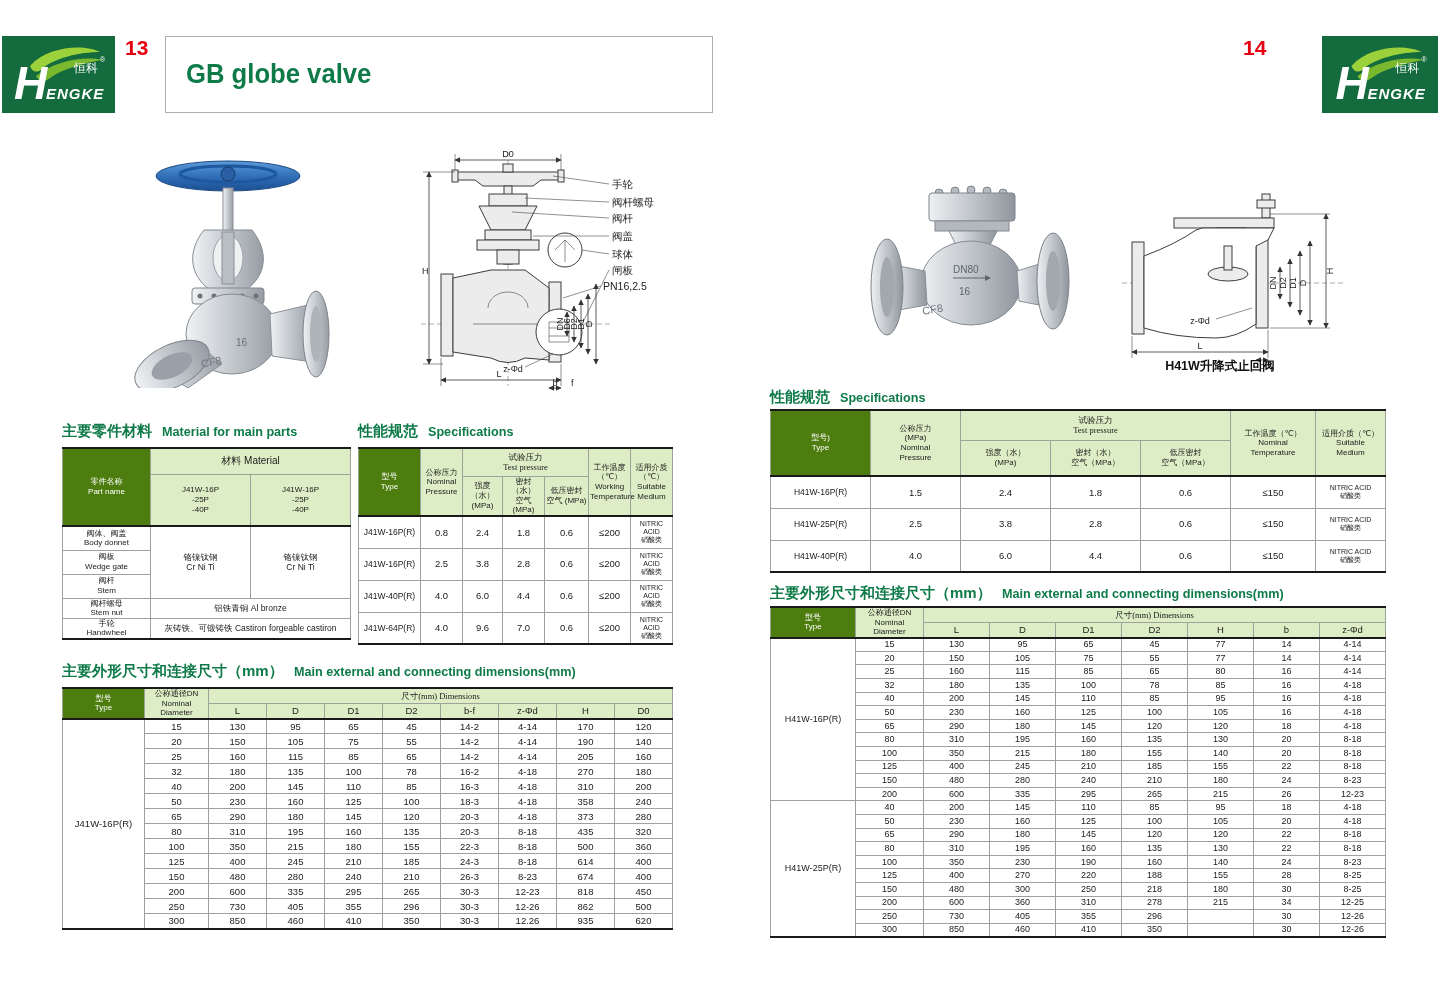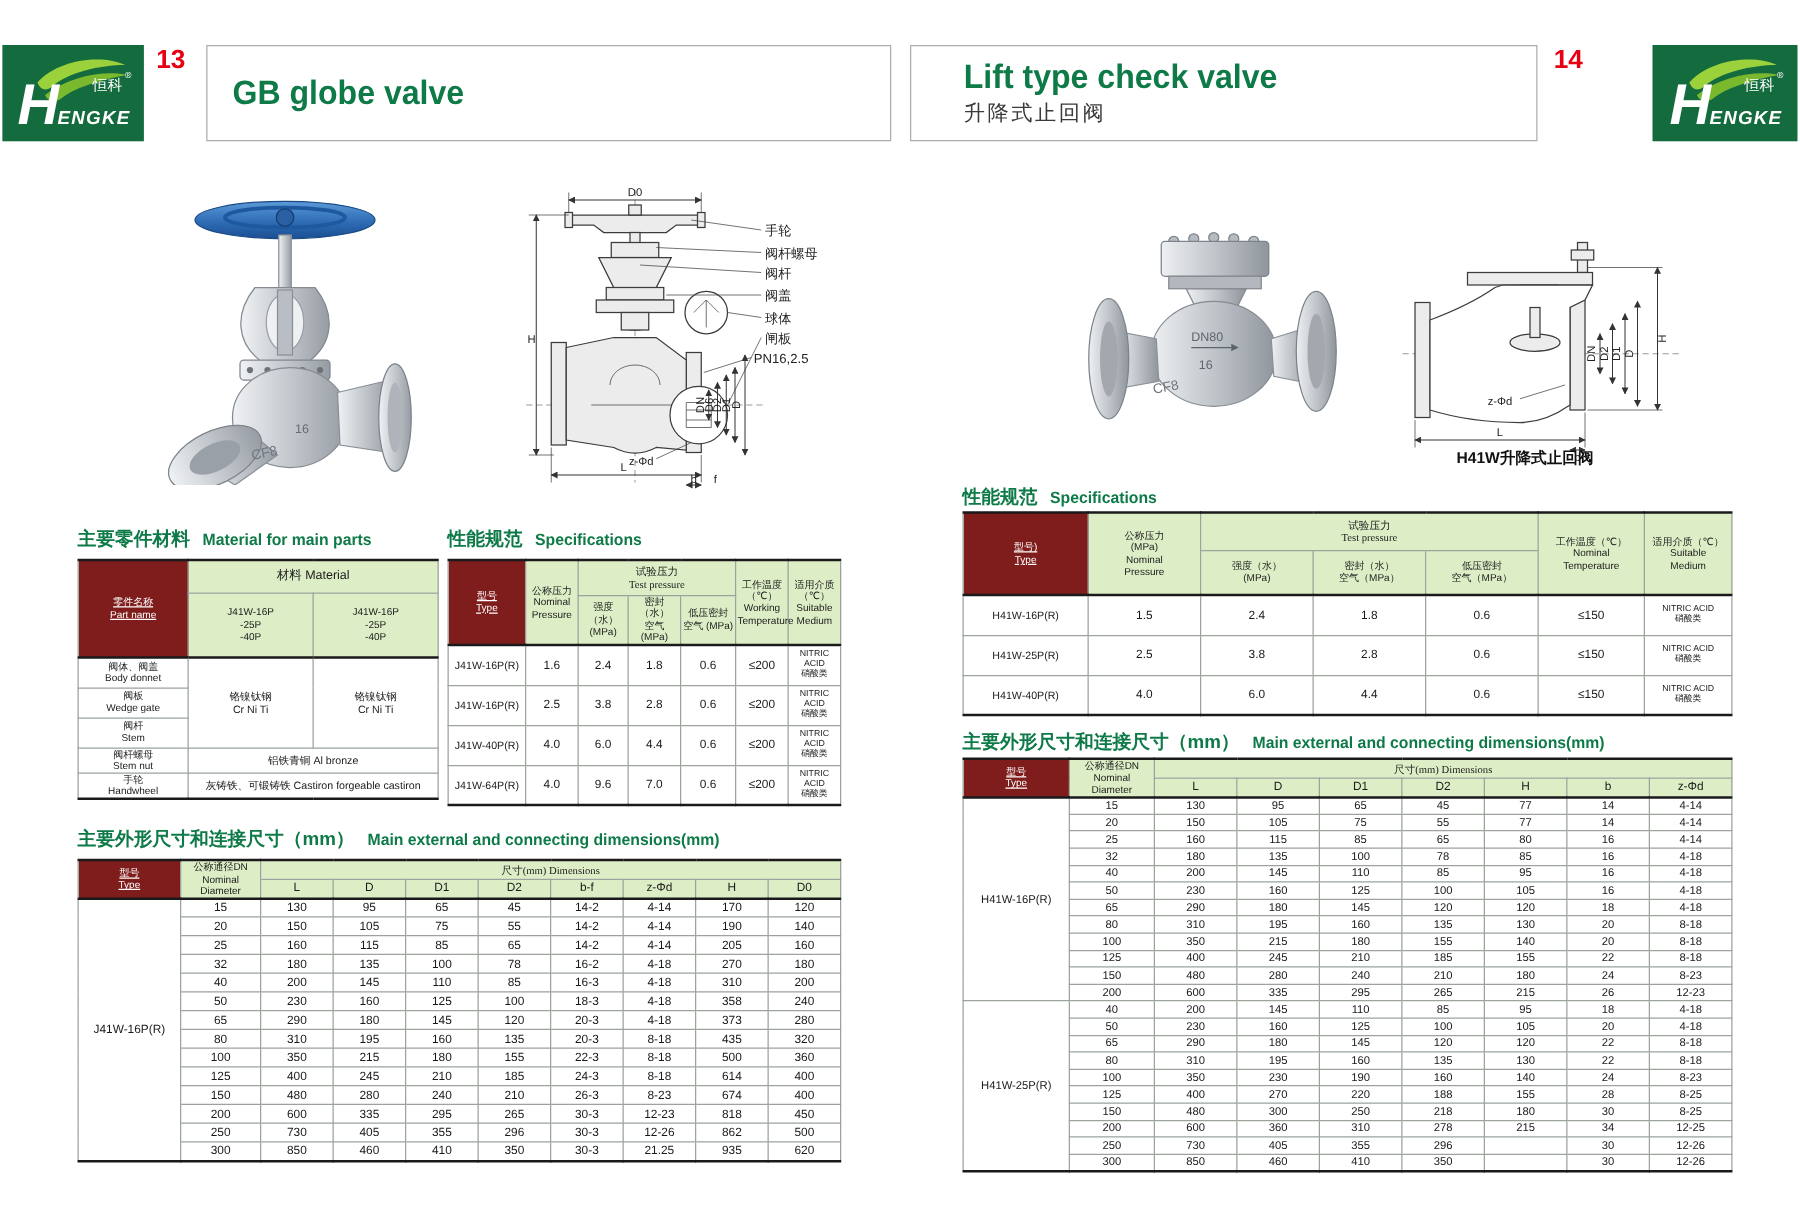--- a/index.html
+++ b/index.html
@@ -18,21 +18,21 @@
   .sec-title{display:flex;align-items:baseline;gap:10px;white-space:nowrap;text-align:right;}
   .sec-title .zh{font-size:15px;font-weight:bold;color:#0e7a48;}
   .sec-title .en{font-size:13px;font-weight:bold;color:#0e7a48;transform:scaleX(.97);transform-origin:left;}
 
   
   .ctable{border-collapse:collapse;table-layout:fixed;position:absolute;background:#fff;
           border-top:2px solid #1a1a1a;border-bottom:2px solid #1a1a1a;}
   .ctable td,.ctable th{border:1px solid #9ba39b;text-align:center;vertical-align:middle;
           white-space:pre-line;padding:0 1px;color:#1a1a1a;font-weight:normal;line-height:1.2;}
   .ctable thead{border-bottom:2px solid #1a1a1a;}
-  .dg{background:#7f1d1d;color:#ffffff !important;text-decoration:underline;}
+  .dg{background:#4d7c0f;color:#ffffff !important;}
   .lg{background:#ddeec6;}
   .hsm{font-size:8px;}
   .hmid{font-size:10px;font-weight:bold;}
   .hspan{font-size:8.5px;font-family:Liberation Serif, serif;}
   .hb{border-bottom:2px solid #1a1a1a !important;}
   .colhead{font-size:9.5px;font-weight:bold;}
   .typecell{font-size:9px;}
 
   .mat .rowlab{font-size:8px;}
   .mat .val{font-size:8.5px;}
@@ -73,24 +73,20 @@
       <text x="44" y="63" font-size="15" font-weight="bold" font-style="italic" letter-spacing="1" fill="#ffffff">ENGKE</text>
       <text x="72" y="36" font-size="12" fill="#ffffff">恒科</text>
       <text x="98" y="26" font-size="7" fill="#ffffff">®</text>
     </svg>
   </div>
   <div class="pagenum abs" style="left:125px;top:36px;">13</div>
   <div class="titlebox abs" style="left:165px;top:36px;width:548px;height:77px;padding-left:20px;">
     <div class="pg-title-en">GB globe valve</div>
   </div>
 
-  <div class="titlebox abs" style="left:728px;top:36px;width:502px;height:77px;padding-left:42px;">
-    <div class="pg-title-en">Lift type check valve</div>
-    <div class="pg-title-zh">升降式止回阀</div>
-  </div>
   <div class="pagenum abs" style="left:1243px;top:36px;">14</div>
   <div class="logo abs" style="left:1322px;top:36px;width:116px;height:77px;">
     <svg width="116" height="77" viewBox="0 0 113 77">
       <rect x="0" y="0" width="113" height="77" fill="#146b3e"></rect>
       <path d="M28,30 C46,10 82,8 98,16 C78,16 52,22 40,33 C34,38 30,35 28,30 Z" fill="#9bd13a"></path>
       <path d="M34,40 C54,24 84,20 100,24 C82,27 60,33 48,42 C42,47 36,45 34,40 Z" fill="#7ab82e"></path>
       <text x="12" y="63" font-size="46" font-weight="bold" font-style="italic" fill="#ffffff">H</text>
       <text x="44" y="63" font-size="15" font-weight="bold" font-style="italic" letter-spacing="1" fill="#ffffff">ENGKE</text>
       <text x="72" y="36" font-size="12" fill="#ffffff">恒科</text>
       <text x="98" y="26" font-size="7" fill="#ffffff">®</text>
@@ -388,21 +384,21 @@
 (MPa)</th>
         <th class="lg hsm">密封（水）
 空气 (MPa)</th>
         <th class="lg hsm">低压密封
 空气 (MPa)</th>
       </tr>
     </thead>
     <tbody>
         <tr>
           <td>J41W-16P(R)</td>
-          <td>1.6</td>
+          <td>0.8</td>
           <td>2.4</td>
           <td>1.8</td>
           <td>0.6</td>
           <td>≤200</td>
           <td>NITRIC ACID
 硝酸类</td>
         </tr>
         <tr>
           <td>J41W-16P(R)</td>
           <td>2.5</td>
@@ -618,21 +614,21 @@
           <td>862</td>
           <td>500</td>
         </tr>
         <tr>
           <td>300</td>
           <td>850</td>
           <td>460</td>
           <td>410</td>
           <td>350</td>
           <td>30-3</td>
-          <td>21.25</td>
+          <td>12.26</td>
           <td>935</td>
           <td>620</td>
         </tr>
       </tbody>
   </table>
 
   <div class="sec-title abs" style="left:770px;top:388px;">
     <span class="zh">性能规范</span>
     <span class="en">Specifications</span>
   </div>

